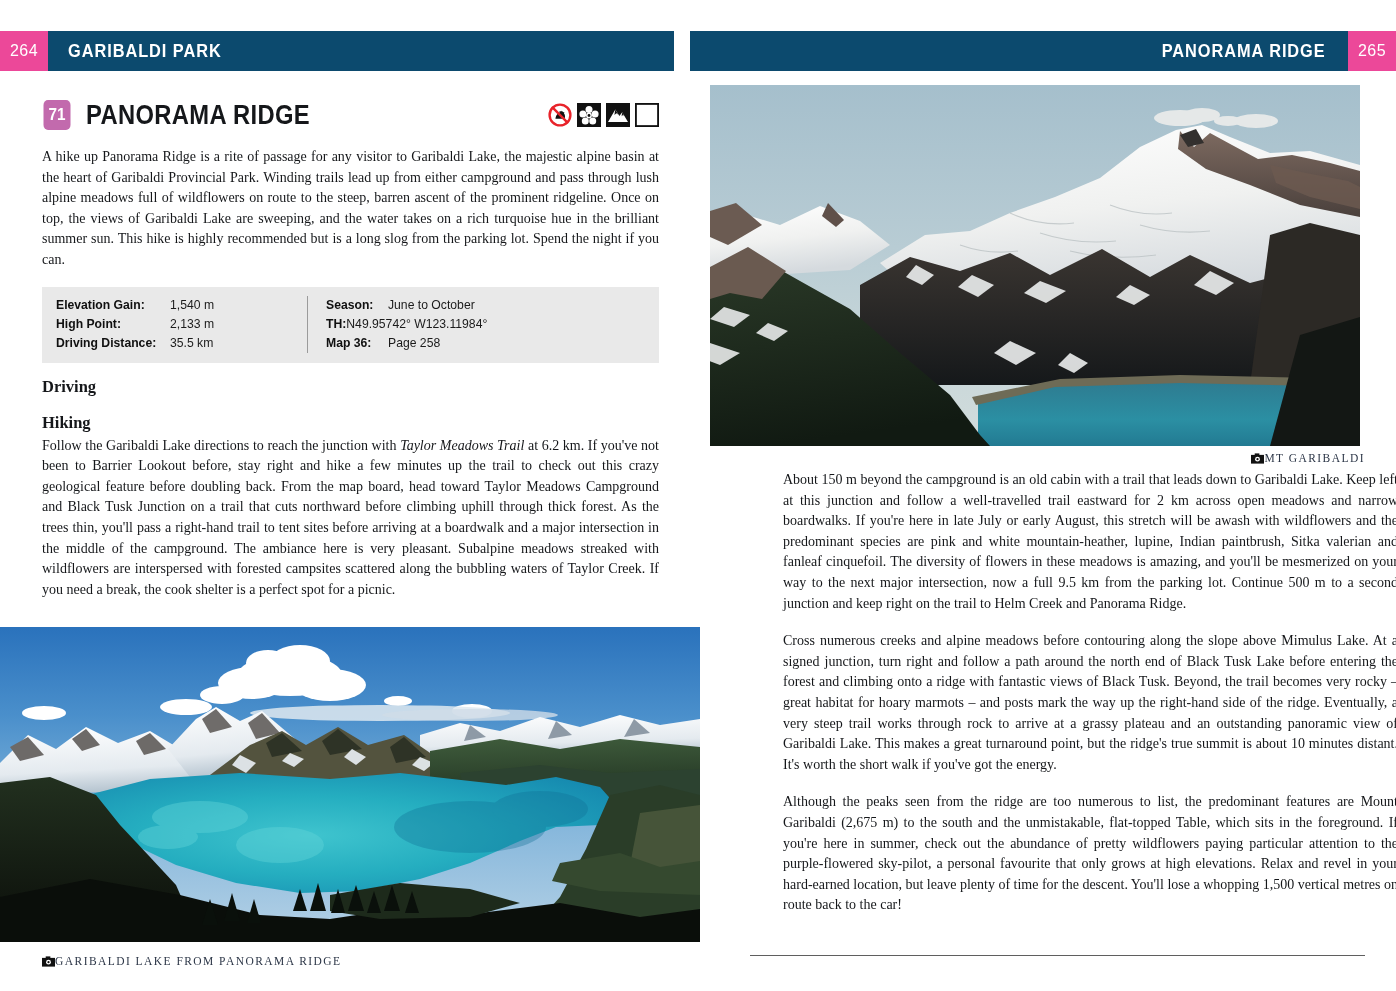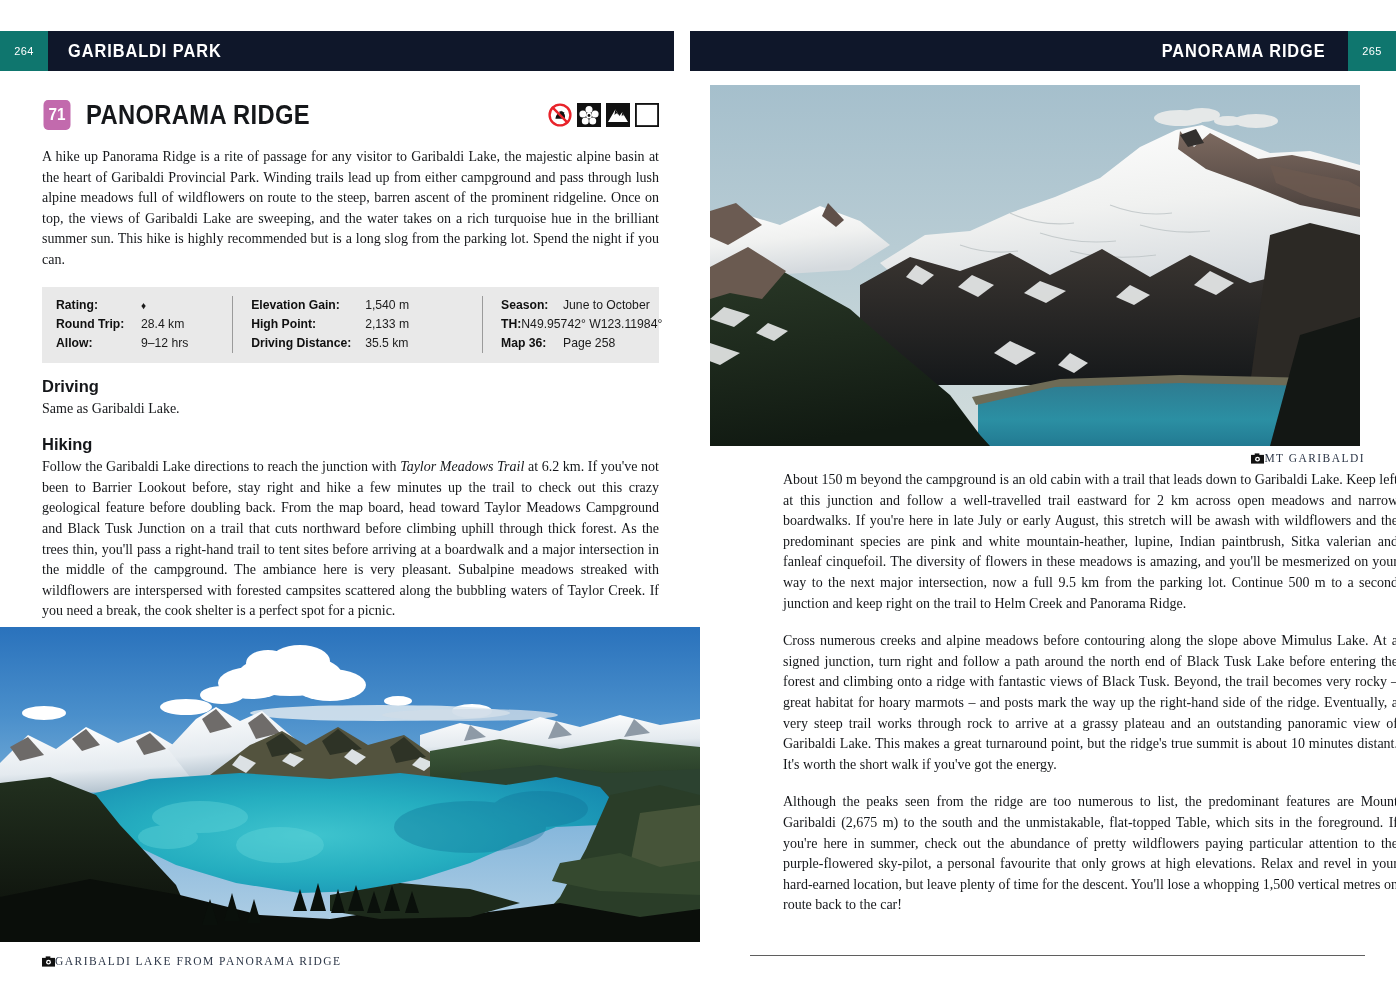--- a/index.html
+++ b/index.html
@@ -9,30 +9,30 @@
     font-family: "Liberation Serif", serif;
     color: #15171a;
     position: relative;
     overflow: hidden;
   }
 
   
   .runhead { position: absolute; left: 0; top: 31px; width: 1396px; height: 40px; }
   .pagenum-box {
     position: absolute; top: 0; width: 48px; height: 40px;
-    background: #0f766e; color: #ffffff;
+    background: #ec4899; color: #ffffff;
     font-family: "Liberation Sans", sans-serif;
-    font-size: 11px; letter-spacing: .4px;
+    font-size: 16px; letter-spacing: .4px;
     display: flex; align-items: center; justify-content: center;
   }
   .pagenum-box.left { left: 0; }
   .pagenum-box.right { right: 0; }
   .runband {
     position: absolute; top: 0; height: 40px;
-    background: #0f172a;
+    background: #0c4a6e;
     display: flex; align-items: center; text-align: right;
   }
   .runband.left { left: 48px; width: 626px; }
   .runband.right { left: 690px; right: 48px; justify-content: flex-end; }
   .runtitle {
     font-family: "Liberation Sans", sans-serif;
     font-weight: bold;
     font-size: 19px;
     letter-spacing: 1.1px;
     color: #ffffff;
@@ -80,21 +80,21 @@
     text-align: justify;
     hyphens: auto;
     -webkit-hyphens: auto;
     margin-bottom: 15px;
   }
   p.body:last-child { margin-bottom: 0; }
   .col-right p.body { margin-bottom: 17px; }
   em { }
 
   h3.sec {
-    font-family: Liberation Sans, sans-serif;
+    font-family: Liberation Serif, serif;
     font-weight: bold;
     font-size: 16.5px;
     margin-top: 16px;
     margin-bottom: 3px;
   }
   h3.sec.first { margin-top: 14px; }
 
   
   .infobox {
     background: #e9e9e9;
@@ -197,34 +197,20 @@
         <svg class="ico" viewBox="0 0 24 24">
           <rect x="0.9" y="0.9" width="22.2" height="22.2" fill="#ffffff" stroke="#111111" stroke-width="1.9"></rect>
         </svg>
       </span>
     </div>
   </div>
 
   <p class="body" style="margin-top:13px;">A hike up Panorama Ridge is a rite of passage for any visitor to Garibaldi Lake, the majestic alpine basin at the heart of Garibaldi Provincial Park. Winding trails lead up from either campground and pass through lush alpine meadows full of wildflowers on route to the steep, barren ascent of the prominent ridgeline. Once on top, the views of Garibaldi Lake are sweeping, and the water takes on a rich turquoise hue in the brilliant summer sun. This hike is highly recommended but is a long slog from the parking lot. Spend the night if you can.</p>
 
   <div class="infobox">
-    <div class="ibcol c1">
-      <div class="ibrow">
-        <span class="ibkey">Rating:</span>
-        <span class="ibval diamond">♦</span>
-      </div>
-      <div class="ibrow">
-        <span class="ibkey">Round Trip:</span>
-        <span class="ibval">28.4 km</span>
-      </div>
-      <div class="ibrow">
-        <span class="ibkey">Allow:</span>
-        <span class="ibval">9–12 hrs</span>
-      </div>
-    </div>
 
     <div class="ibcol c2">
       <div class="ibrow">
         <span class="ibkey">Elevation Gain:</span>
         <span class="ibval">1,540 m</span>
       </div>
       <div class="ibrow">
         <span class="ibkey">High Point:</span>
         <span class="ibval">2,133 m</span>
       </div>
@@ -244,21 +230,20 @@
         <span class="ibval">N49.95742° W123.11984°</span>
       </div>
       <div class="ibrow">
         <span class="ibkey">Map 36:</span>
         <span class="ibval">Page 258</span>
       </div>
     </div>
   </div>
 
   <h3 class="sec first">Driving</h3>
-  <p class="body">Same as Garibaldi Lake.</p>
 
   <h3 class="sec">Hiking</h3>
   <p class="body"><span>Follow the Garibaldi Lake directions to reach the junction with </span><em>Taylor Meadows Trail</em><span> at 6.2 km. If you've not been to Barrier Lookout before, stay right and hike a few minutes up the trail to check out this crazy geological feature before doubling back. From the map board, head toward Taylor Meadows Campground and Black Tusk Junction on a trail that cuts northward before climbing uphill through thick forest. As the trees thin, you'll pass a right-hand trail to tent sites before arriving at a boardwalk and a major intersection in the middle of the campground. The ambiance here is very pleasant. Subalpine meadows streaked with wildflowers are interspersed with forested campsites scattered along the bubbling waters of Taylor Creek. If you need a break, the cook shelter is a perfect spot for a picnic.</span></p>
 </div>
 
 <div class="col-right" style="top:470px;margin-left:33px;">
   <p class="body">About 150 m beyond the campground is an old cabin with a trail that leads down to Garibaldi Lake. Keep left at this junction and follow a well-travelled trail eastward for 2 km across open meadows and narrow boardwalks. If you're here in late July or early August, this stretch will be awash with wildflowers and the predominant species are pink and white mountain-heather, lupine, Indian paintbrush, Sitka valerian and fanleaf cinquefoil. The diversity of flowers in these meadows is amazing, and you'll be mesmerized on your way to the next major intersection, now a full 9.5 km from the parking lot. Continue 500 m to a second junction and keep right on the trail to Helm Creek and Panorama Ridge.</p>
   <p class="body">Cross numerous creeks and alpine meadows before contouring along the slope above Mimulus Lake. At a signed junction, turn right and follow a path around the north end of Black Tusk Lake before entering the forest and climbing onto a ridge with fantastic views of Black Tusk. Beyond, the trail becomes very rocky – great habitat for hoary marmots – and posts mark the way up the right-hand side of the ridge. Eventually, a very steep trail works through rock to arrive at a grassy plateau and an outstanding panoramic view of Garibaldi Lake. This makes a great turnaround point, but the ridge's true summit is about 10 minutes distant. It's worth the short walk if you've got the energy.</p>
   <p class="body">Although the peaks seen from the ridge are too numerous to list, the predominant features are Mount Garibaldi (2,675 m) to the south and the unmistakable, flat-topped Table, which sits in the foreground. If you're here in summer, check out the abundance of pretty wildflowers paying particular attention to the purple-flowered sky-pilot, a personal favourite that only grows at high elevations. Relax and revel in your hard-earned location, but leave plenty of time for the descent. You'll lose a whopping 1,500 vertical metres on route back to the car!</p>
 </div>

